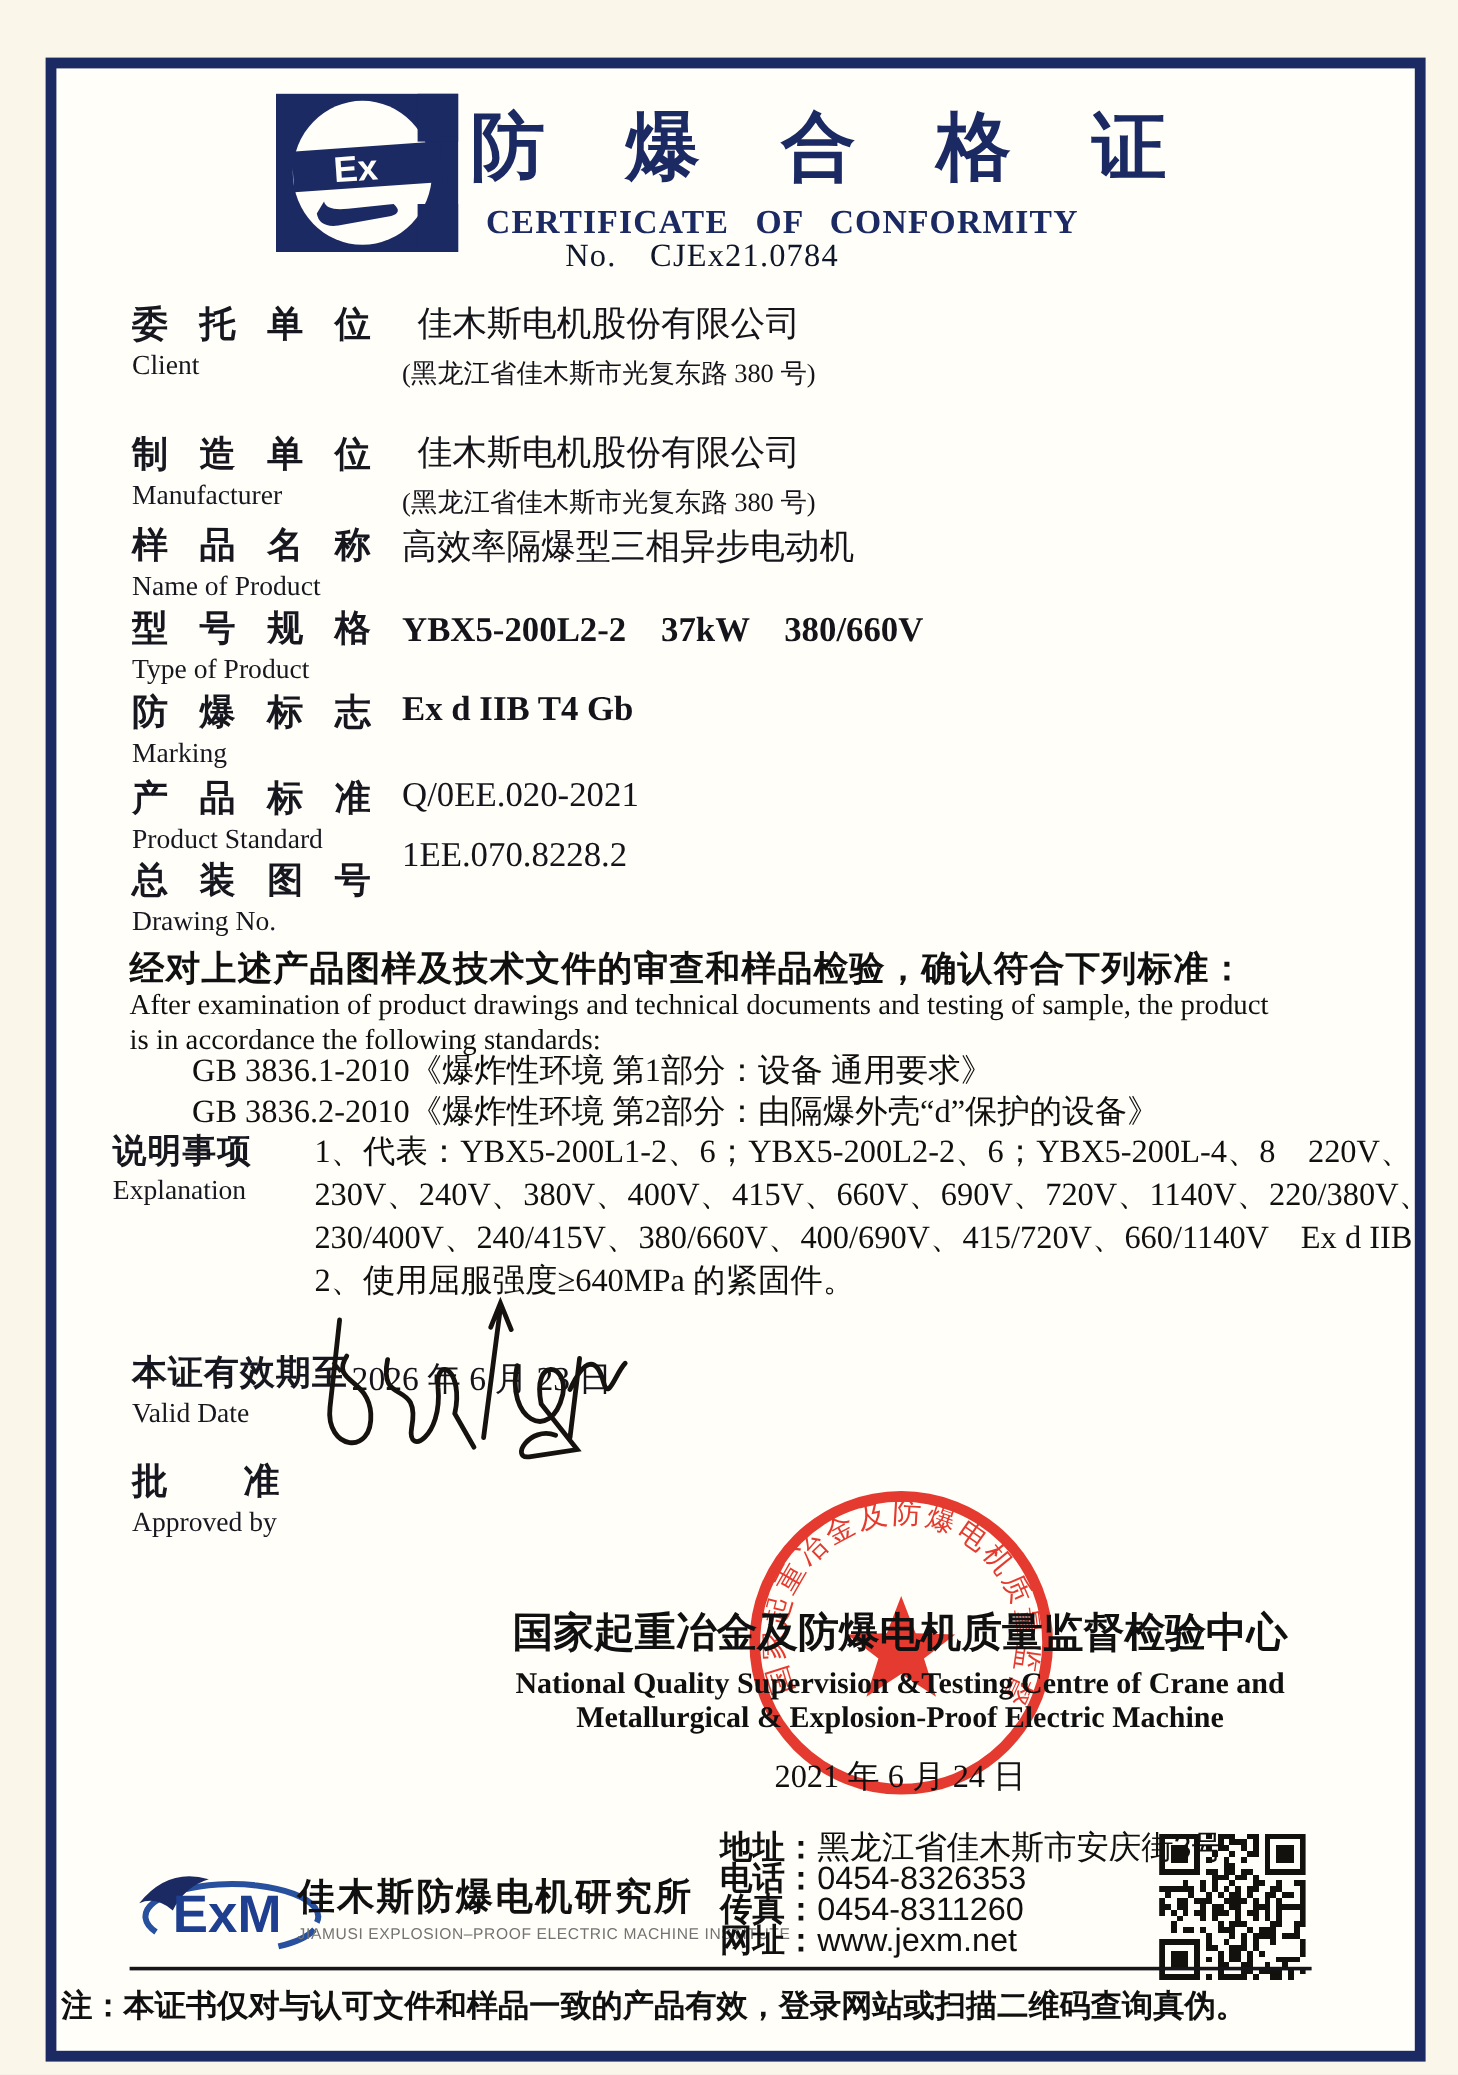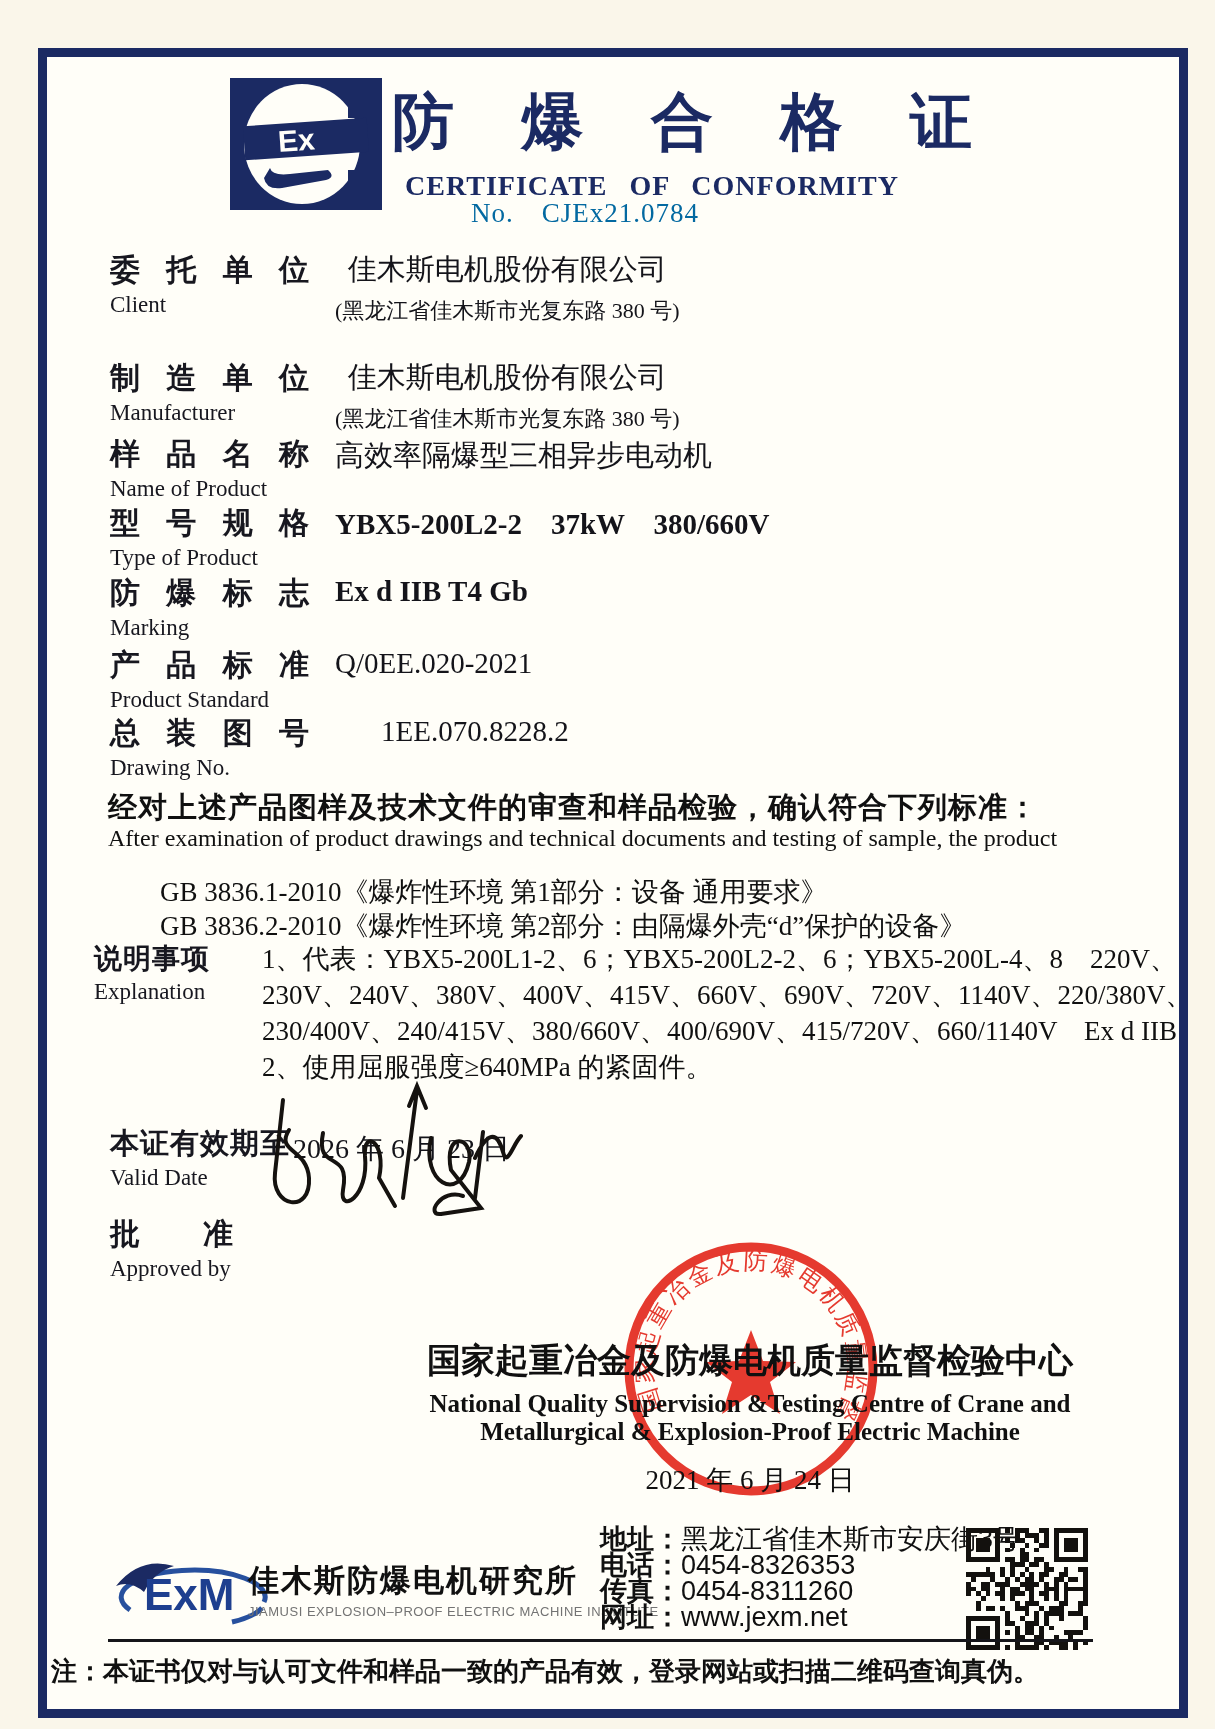--- a/index.html
+++ b/index.html
@@ -3,21 +3,21 @@
 <meta charset="utf-8">
 <style>
   html,body{margin:0;padding:0;}
   body{background:#e9e6db;font-family:"Liberation Serif","DejaVu Serif",serif;}
   .page{position:relative;width:1215px;height:1729px;background:#faf6ea;margin:0 auto;overflow:hidden;color:#101010;}
   .frame{position:absolute;left:38px;top:48px;width:1132px;height:1652px;border:9px solid #1b2a63;background:#fffef8;}
   .abs{position:absolute;}
   
   .title-cn{font-size:62px;font-weight:bold;color:#1b2a63;letter-spacing:26px;font-family:"Liberation Serif",serif;white-space:nowrap;}
   .title-en{font-size:28px;font-weight:bold;color:#1b2a63;letter-spacing:1px;word-spacing:14px;margin-top:6px;}
-  .cert-no{font-size:27px;color:#0369a1;letter-spacing:1px;}
+  .cert-no{font-size:27px;color:#0f172a;letter-spacing:1px;}
   .cert-no .no-val{margin-left:28px;}
   
   .f-label-cn{font-size:30px;font-weight:bold;letter-spacing:9px;font-family:"Liberation Sans","DejaVu Sans",sans-serif;color:#17171f;white-space:nowrap;}
   .f-label-en{font-size:23px;color:#17171f;margin-top:1px;}
   .f-value{font-size:29px;color:#14141a;white-space:nowrap;text-align:center;}
   .f-subvalue{font-size:22px;color:#14141a;margin-top:6px;white-space:nowrap;}
   
   .st-cn{font-size:29px;font-weight:bold;font-family:"Liberation Sans","DejaVu Sans",sans-serif;letter-spacing:1px;white-space:nowrap;}
   .st-en{font-size:24px;line-height:29px;}
   .st-std{font-size:27px;line-height:33px;white-space:nowrap;}
@@ -102,25 +102,26 @@
   <div class="abs" style="left:110px;top:645px;">
     <div class="f-label-cn">产 品 标 准</div>
     <div class="f-label-en">Product Standard</div>
   </div>
   <div class="abs f-value" style="left:335px;top:647px;">Q/0EE.020-2021</div>
 
   <div class="abs" style="left:110px;top:713px;">
     <div class="f-label-cn">总 装 图 号</div>
     <div class="f-label-en">Drawing No.</div>
   </div>
-  <div class="abs f-value" style="left:335px;top:715px;margin-left:46px;">1EE.070.8228.2</div>
+  <div class="abs f-value" style="left:335px;top:697px;">1EE.070.8228.2</div>
 
   <div class="abs st-cn" style="left:108px;top:788px;">经对上述产品图样及技术文件的审查和样品检验，确认符合下列标准：</div>
   <div class="abs st-en" style="left:108px;top:824px;width:990px;">
     <div>After examination of product drawings and technical documents and testing of sample, the product</div>
+    <div>is in accordance the following standards:</div>
   </div>
   <div class="abs st-std" style="left:160px;top:876px;">GB 3836.1-2010《爆炸性环境 第1部分：设备 通用要求》</div>
   <div class="abs st-std" style="left:160px;top:910px;">GB 3836.2-2010《爆炸性环境 第2部分：由隔爆外壳“d”保护的设备》</div>
 
   <div class="abs" style="left:94px;top:940px;">
     <div class="f-label-cn" style="letter-spacing:1px;font-size:28px;">说明事项</div>
     <div class="f-label-en">Explanation</div>
   </div>
   <div class="abs" style="left:262px;top:941px;">
     <div class="exp-line">1、代表：YBX5-200L1-2、6；YBX5-200L2-2、6；YBX5-200L-4、8　220V、</div>

